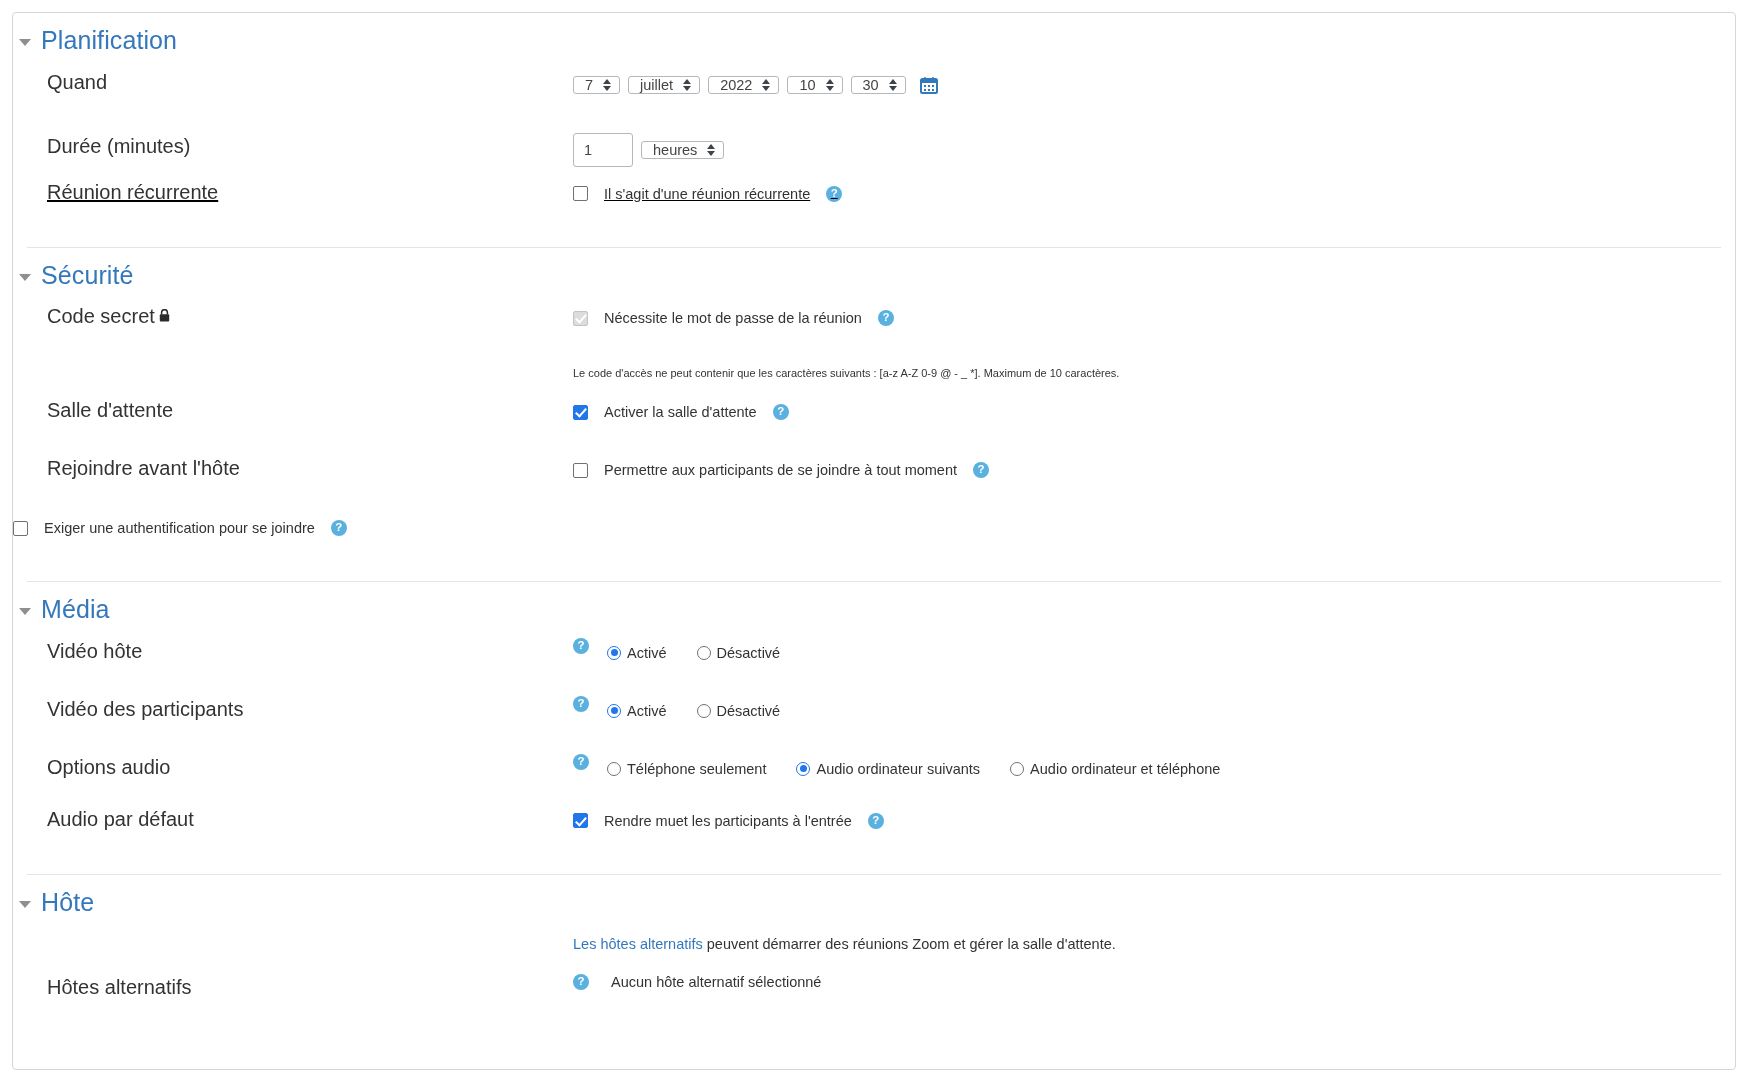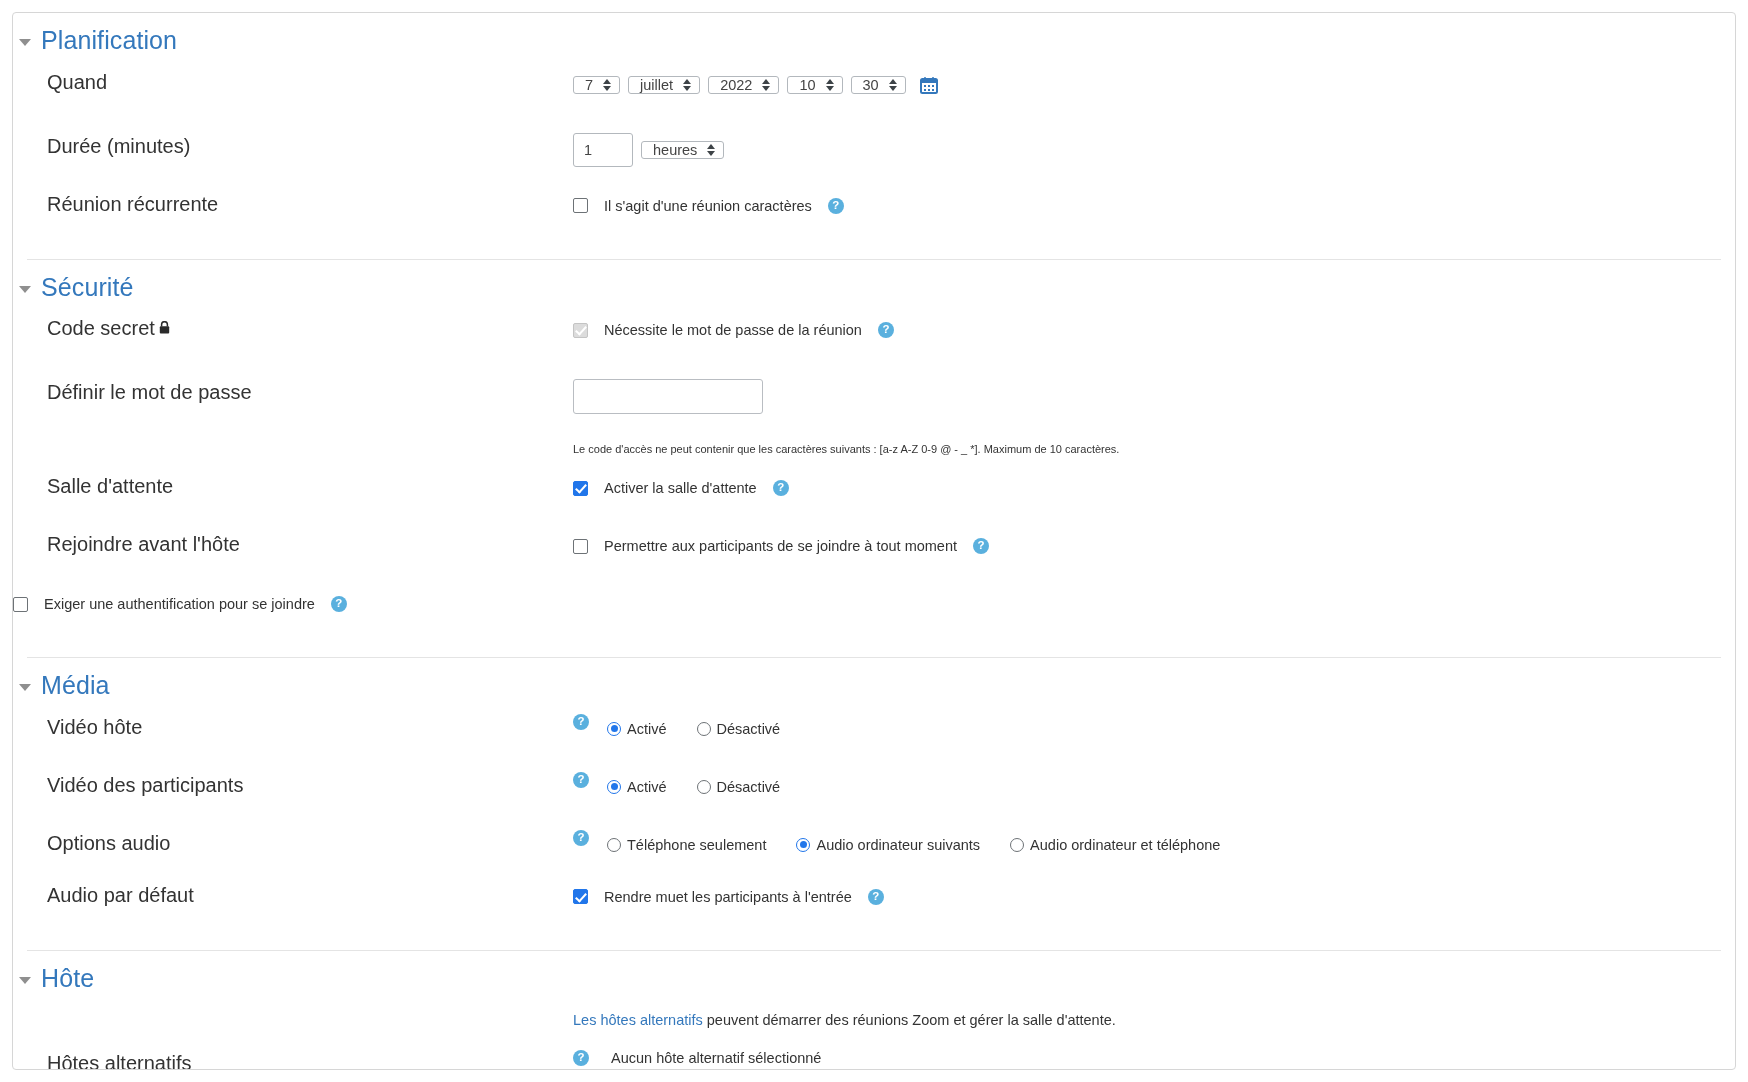--- a/index.html
+++ b/index.html
@@ -320,25 +320,25 @@
         <span class="sel-wrap">
           <span class="sel" style="min-width:72px;">heures</span>
           <span class="arrows">
               <i class="up"></i>
               <i class="dn"></i>
             </span>
         </span>
       </div>
     </div>
 
-    <div class="row" style="margin-top:12px;">
+    <div class="row" style="text-decoration:underline;">
       <div class="row-label">Réunion récurrente</div>
       <div class="row-control">
         <span class="cbx"></span>
-        <span class="cbx-label">Il s'agit d'une réunion caractères</span>
+        <span class="cbx-label">Il s'agit d'une réunion récurrente</span>
         <span class="help" style="margin-left:8px;">?</span>
       </div>
     </div>
 
     <div class="divider" style="margin-top:22px;"></div>
 
     <div class="section-header">
       <span class="caret"></span>
       <span class="section-title">Sécurité</span>
     </div>
@@ -353,26 +353,20 @@
           </svg>
         </span>
       </div>
       <div class="row-control">
         <span class="cbx disabled"></span>
         <span class="cbx-label">Nécessite le mot de passe de la réunion</span>
         <span class="help" style="margin-left:8px;">?</span>
       </div>
     </div>
 
-    <div class="row" style="margin-top:18px;">
-      <div class="row-label">Définir le mot de passe</div>
-      <div class="row-control">
-        <input class="txt pwd" type="text" placeholder="" style="">
-      </div>
-    </div>
 
     <div class="note-row" style="margin-top:18px;">
       <div class="spacer"></div>
       <div class="hint">Le code d'accès ne peut contenir que les caractères suivants : [a-z A-Z 0-9 @ - _ *]. Maximum de 10 caractères.</div>
     </div>
 
     <div class="row" style="margin-top:18px;">
       <div class="row-label">Salle d'attente</div>
       <div class="row-control">
         <span class="cbx checked"></span>

